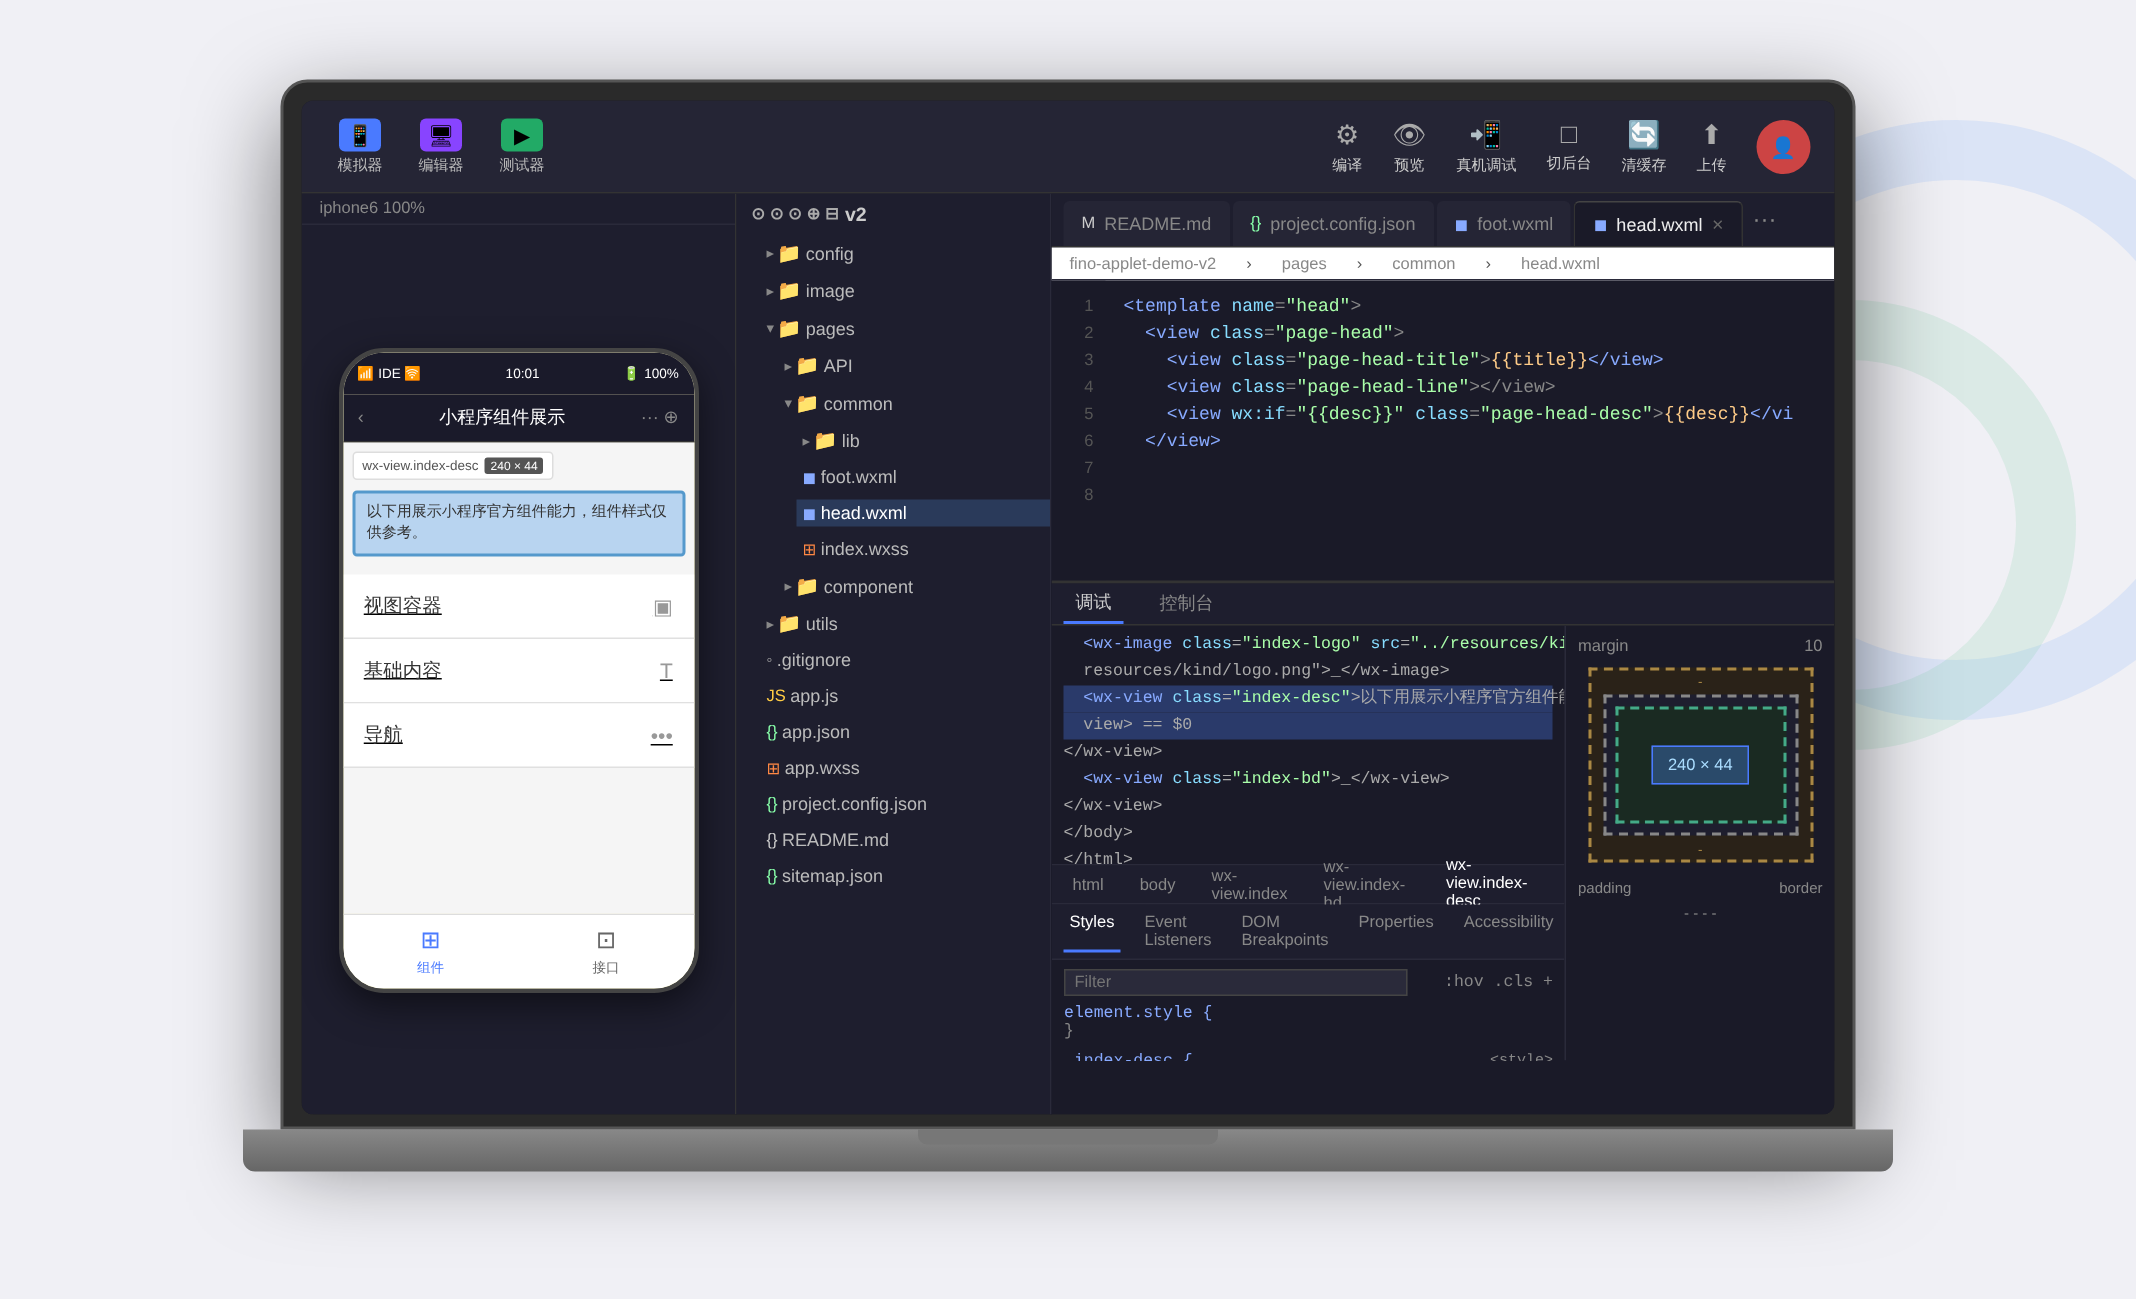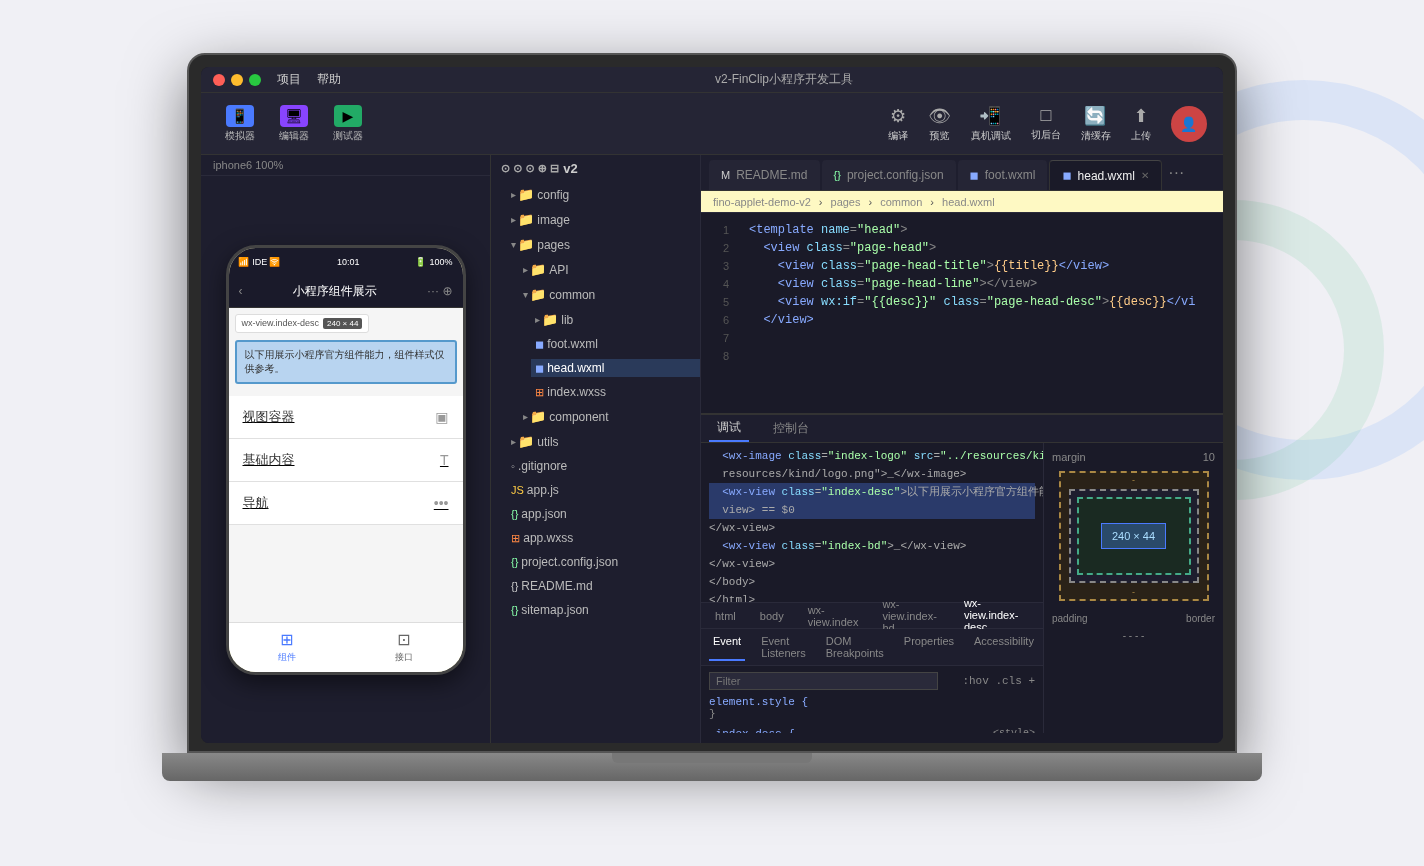--- a/index.html
+++ b/index.html
@@ -440,25 +440,25 @@
       margin-left: 4px;
       color: #888;
       font-size: 16px;
       cursor: pointer;
       align-self: center;
     }
 
     
     .breadcrumb {
       height: 22px;
-      background: #fef9c3;
+      background: #ffffff;
       padding: 0 12px;
       display: flex;
       align-items: center;
-      gap: 8px;
+      gap: 20px;
       font-size: 11px;
       color: #888;
       border-bottom: 1px solid #2a2a3a;
       flex-shrink: 0;
     }
 
     .breadcrumb-sep { color: #555; }
 
     
     .code-editor {
@@ -654,30 +654,20 @@
   <div class="bg-circle bg-circle-1"></div>
   <div class="bg-circle bg-circle-2"></div>
 </div>
 
 <div class="laptop-wrapper">
   <div class="laptop-screen-outer">
     <div class="laptop-screen-inner">
 
       <div class="ide-container">
 
-        <div class="menubar">
-          <div class="window-controls">
-            <div class="wc-btn wc-close"></div>
-            <div class="wc-btn wc-min"></div>
-            <div class="wc-btn wc-max"></div>
-          </div>
-          <span class="menu-item">项目</span>
-          <span class="menu-item">帮助</span>
-          <div class="window-title">v2-FinClip小程序开发工具</div>
-        </div>
 
         <div class="toolbar">
           <div class="toolbar-left">
             <div class="device-btn btn-mobile active">
               <div class="device-icon-box">📱</div>
               <span class="device-btn-label">模拟器</span>
             </div>
             <div class="device-btn btn-tablet">
               <div class="device-icon-box">🖥</div>
               <span class="device-btn-label">编辑器</span>
@@ -997,21 +987,21 @@
 
                   <div class="element-tabs">
                     <span class="el-tab">html</span>
                     <span class="el-tab">body</span>
                     <span class="el-tab">wx-view.index</span>
                     <span class="el-tab">wx-view.index-hd</span>
                     <span class="el-tab active">wx-view.index-desc</span>
                   </div>
 
                   <div style="display:flex;gap:12px;padding:4px 8px;background:#1e1e2e;border-bottom:1px solid #2a2a3a;">
-                    <span style="font-size:11px;color:#fff;border-bottom:2px solid #4a7aff;padding:2px 4px;">Event</span>
+                    <span style="font-size:11px;color:#fff;border-bottom:2px solid #4a7aff;padding:2px 4px;">Styles</span>
                     <span style="font-size:11px;color:#888;padding:2px 4px;">Event Listeners</span>
                     <span style="font-size:11px;color:#888;padding:2px 4px;">DOM Breakpoints</span>
                     <span style="font-size:11px;color:#888;padding:2px 4px;">Properties</span>
                     <span style="font-size:11px;color:#888;padding:2px 4px;">Accessibility</span>
                   </div>
 
                   <div class="styles-panel">
                     <div class="style-filter">
                       <input class="style-filter-input" placeholder="Filter" style="">
                       <span style="font-size:11px;color:#888;margin-left:16px;">:hov .cls +</span>

